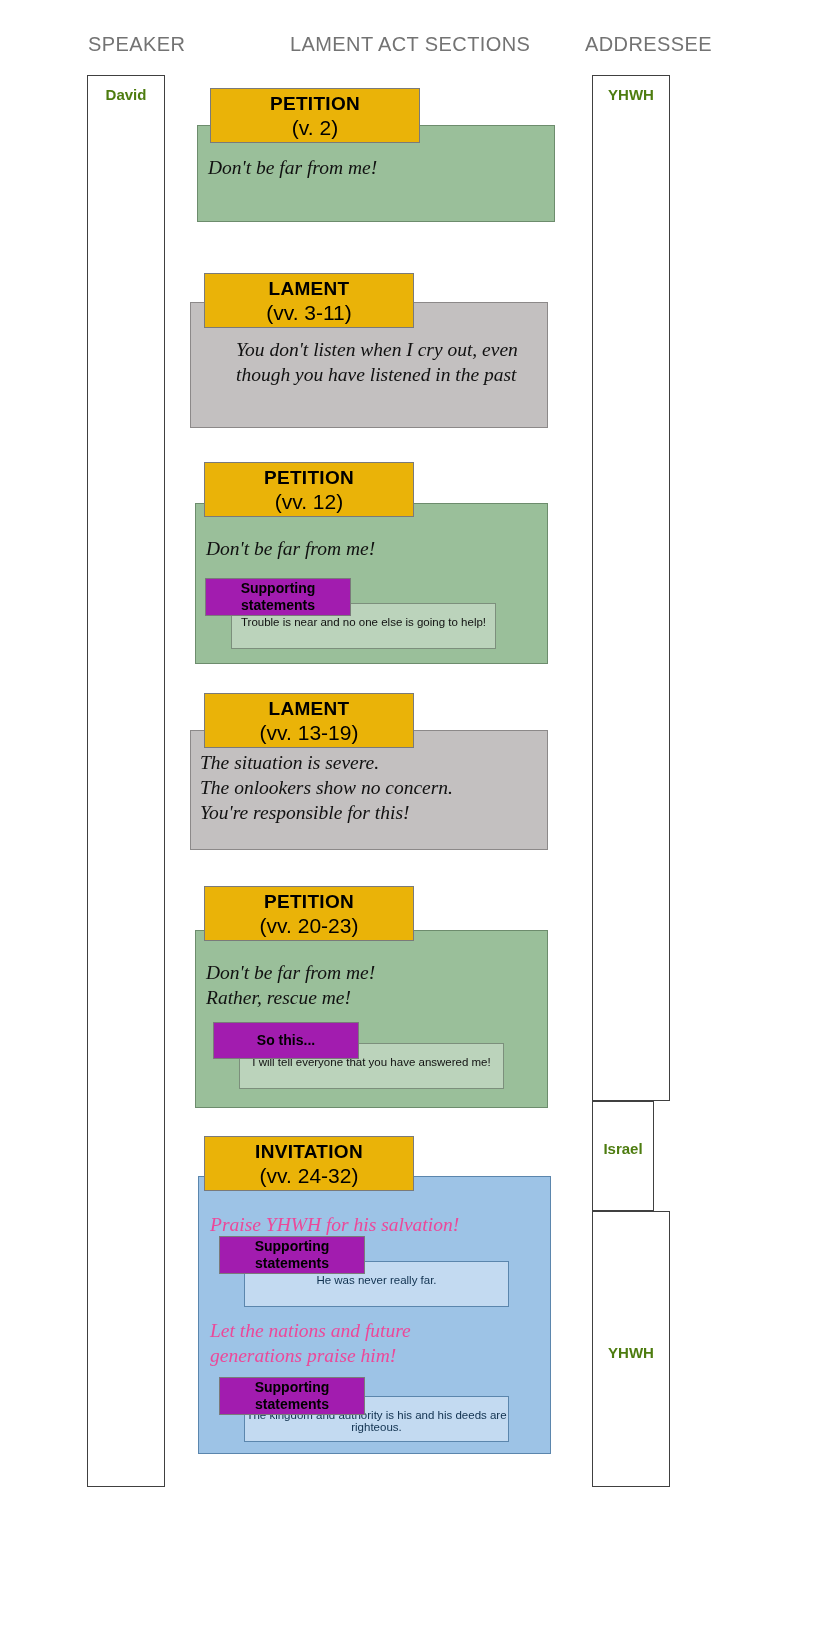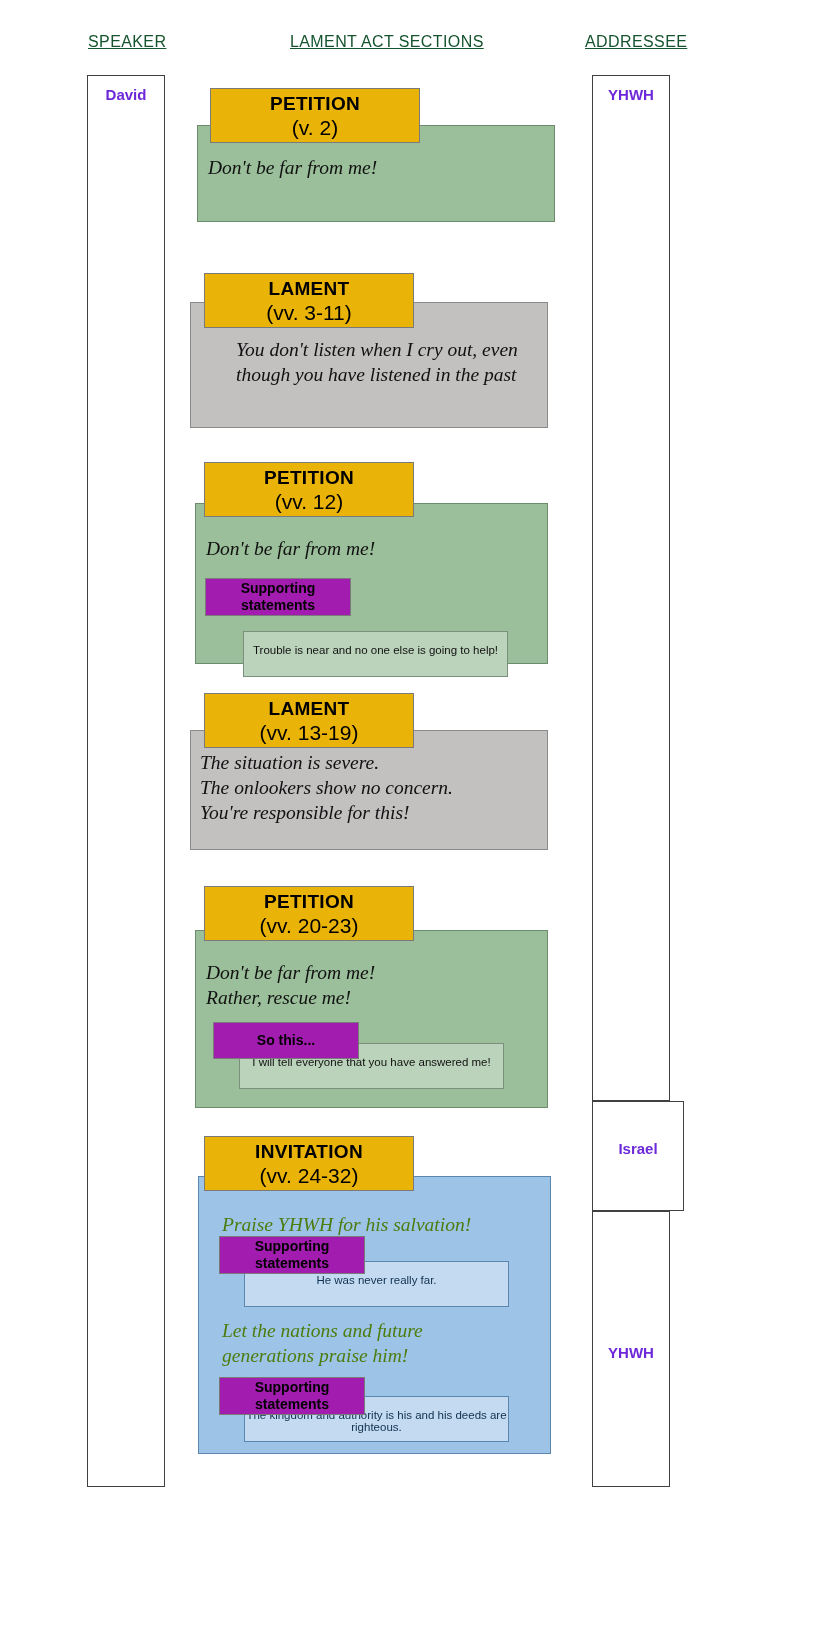--- a/index.html
+++ b/index.html
@@ -10,49 +10,48 @@
   body {
     width: 825px; height: 1630px;
     font-family: "Liberation Sans", sans-serif;
     position: relative;
     overflow: hidden;
   }
 
   
   .col-header {
     position: absolute;
-    font-size: 16px;
+    font-size: 20px;
     letter-spacing: 0.4px;
-    color: #14532d;
+    color: #737373;
     font-weight: 400;
     white-space: nowrap;
-    text-decoration: underline;
   }
   #hdr-speaker   { left: 88px;  top: 33px; }
   #hdr-sections  { left: 290px; top: 33px; }
   #hdr-addressee { left: 585px; top: 33px; }
 
   
   .side-col {
     position: absolute;
     background: #ffffff;
     border: 1.5px solid #404040;
   }
   .side-col-label {
     text-align: center;
     font-weight: bold;
     font-size: 15px;
-    color: #6d28d9;
+    color: #4d7c0f;
   }
 
   #speaker-col { left: 87px; top: 75px; width: 78px; height: 1412px; }
   #speaker-col .side-col-label { margin-top: 10px; }
 
   #addressee-col-1 { left: 592px; top: 75px;   width: 78px; height: 1026px; }
-  #addressee-col-2 { left: 592px; top: 1101px; width: 92px; height: 110px; }
+  #addressee-col-2 { left: 592px; top: 1101px; width: 62px; height: 110px; }
   #addressee-col-3 { left: 592px; top: 1211px; width: 78px; height: 276px; }
   #addressee-col-1 .side-col-label { margin-top: 10px; }
   #addressee-col-2 .side-col-label { margin-top: 38px; }
   #addressee-col-3 .side-col-label { margin-top: 132px; }
 
   
   .section-block {
     position: absolute;
     border: 1.5px solid #808080;
   }
@@ -63,21 +62,21 @@
   
   .body-text {
     position: absolute;
     font-style: italic;
     font-size: 19.5px;
     line-height: 25px;
     color: #111;
     white-space: pre-line;
     font-family: Liberation Serif, serif;
   }
-  .body-text.blue-text { color: #4d7c0f; margin-left: 12px; }
+  .body-text.blue-text { color: #ec4899; }
 
   
   .title-tab {
     position: absolute;
     background: #eab308;
     border: 1.5px solid #7a7a7a;
     text-align: center;
     color: #000;
     display: flex;
     flex-direction: column;
@@ -166,21 +165,21 @@
 <div class="section-block gray" style="left:190px; top:302px; width:358px; height:126px;"></div>
 <div class="body-text" style="left:200px; top:337px; width:345px;margin-left:36px;">You don't listen when I cry out, even
 though you have listened in the past</div>
 <div class="title-tab" style="left:204px; top:273px; width:210px; height:55px;">
   <div class="tab-name">LAMENT</div>
   <div class="tab-verse">(vv. 3-11)</div>
 </div>
 
 <div class="section-block green" style="left:195px; top:503px; width:353px; height:161px;"></div>
 <div class="body-text" style="left:206px; top:536px; width:330px;">Don't be far from me!</div>
-<div class="sub-box" style="left:231px; top:631px; width:265px; height:46px;margin-left:12px;">
+<div class="sub-box" style="left:231px; top:603px; width:265px; height:46px;">
   <div class="sub-box-text">Trouble is near and no one else is going to help!</div>
 </div>
 <div class="sub-tab" style="left:205px; top:578px; width:146px; height:38px;">Supporting
 statements</div>
 <div class="title-tab" style="left:204px; top:462px; width:210px; height:55px;">
   <div class="tab-name">PETITION</div>
   <div class="tab-verse">(vv. 12)</div>
 </div>
 
 <div class="section-block gray" style="left:190px; top:730px; width:358px; height:120px;"></div>

